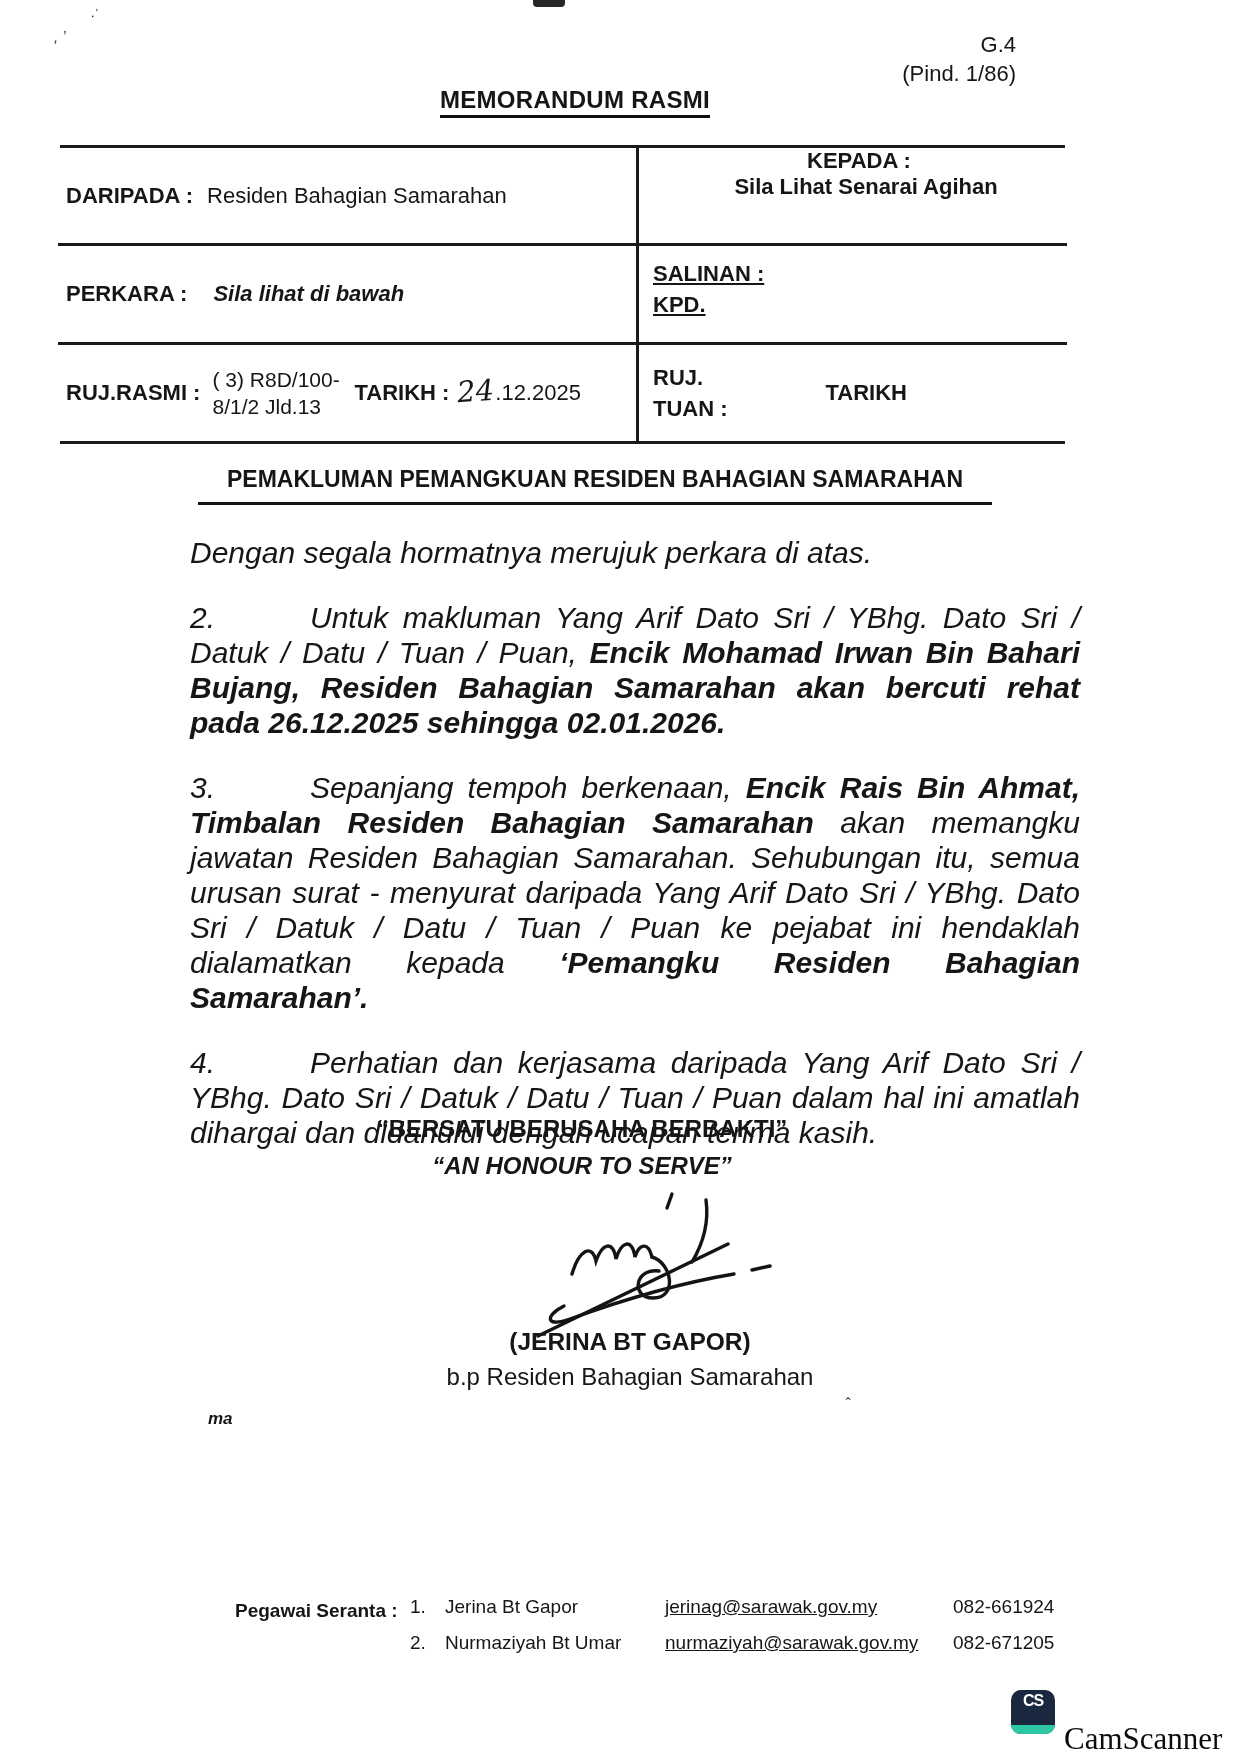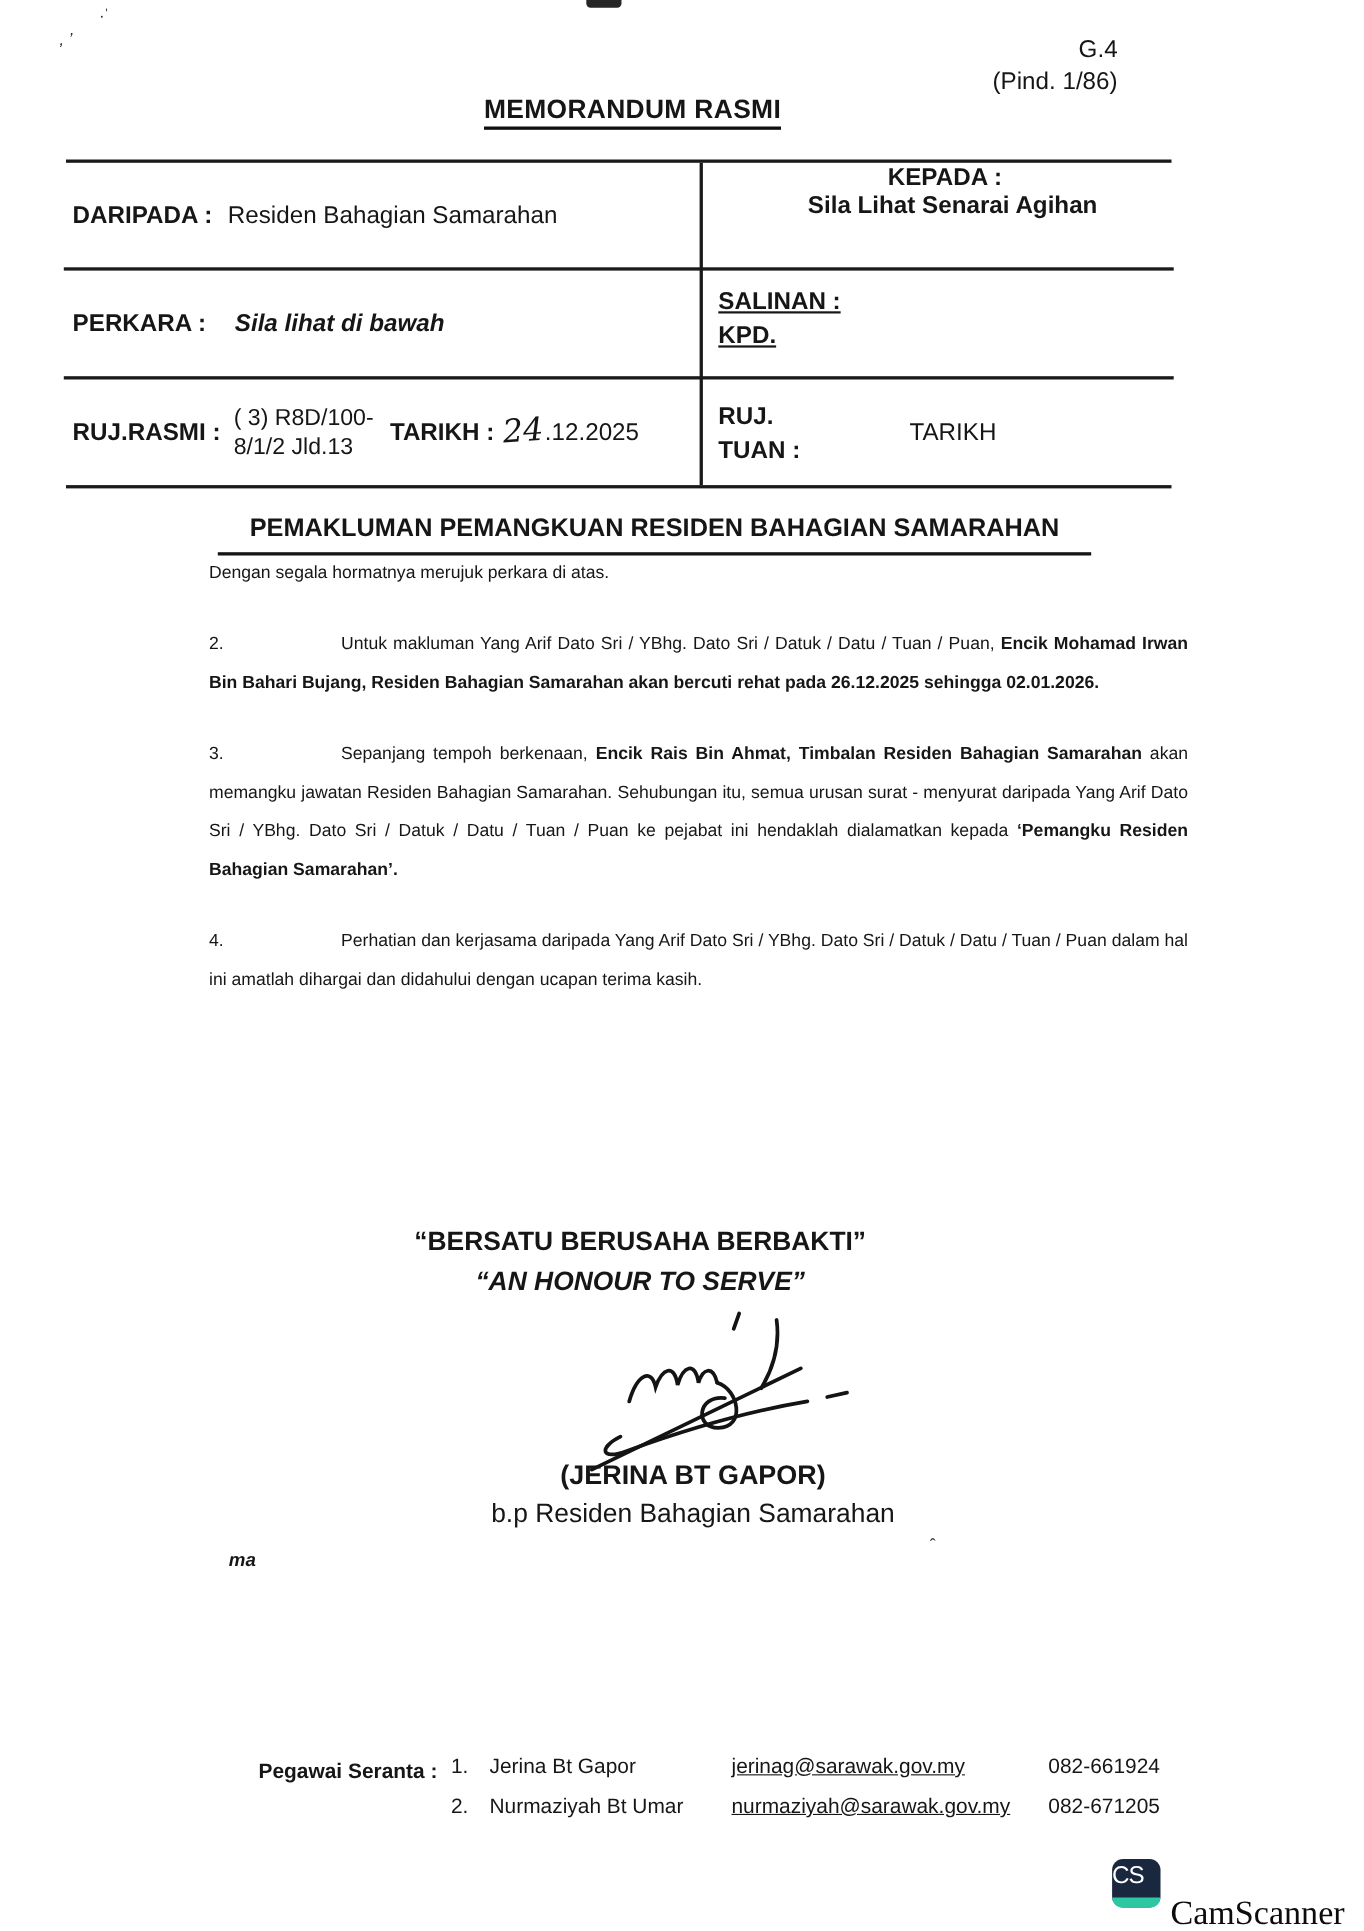--- a/index.html
+++ b/index.html
@@ -34,26 +34,26 @@
   .c-r3l { top:197px; left:0;     width:576px; height:96px; padding-left:6px; }
   .c-r3r { top:197px; left:579px; width:426px; height:96px; padding-left:14px; }
   .lbl { font-weight:bold; white-space:nowrap; }
   .val { margin-left:14px; white-space:nowrap; }
   .val-bold { font-weight:bold; }
   .val-italic { font-weight:bold; font-style:italic; margin-left:26px; }
   .two-line { line-height:31px; font-weight:bold; }
   .ref-block { margin-left:12px; width:132px; line-height:27px; font-size:21px; white-space:nowrap; }
   .tarikh-lbl { font-weight:bold; margin-left:10px; white-space:nowrap; }
   .hand-date { font-family:"DejaVu Serif", serif; font-style:italic; font-size:29px; transform:rotate(-4deg); display:inline-block; margin:0 1px 4px 8px; }
-  .tarikh2 { font-weight:normal; margin:0 auto; padding-right:60px; }
+  .tarikh2 { font-weight:bold; margin:0 auto; padding-right:60px; }
 
   .subject { position:absolute; top:466px; left:198px; width:794px; text-align:center;
     font-weight:bold; font-size:23px; padding-bottom:9px; border-bottom:3px solid #141414; }
 
-  .body-text { position:absolute; left:190px; top:503px; width:890px; font-size:16px; line-height:35px; text-align:justify; }
+  .body-text { position:absolute; left:190px; top:535px; width:890px; font-size:30px; line-height:35px; text-align:justify;font-style:italic; }
   .para { margin-top:30px; }
   .para:first-child { margin-top:0; }
   .pnum { display:inline-block; width:120px; }
   .closing { margin-top:26px; }
 
   .motto { position:absolute; top:1110px; left:0; width:1164px; text-align:center; font-weight:bold; font-size:24px; line-height:37px; }
   .motto .l2 { font-style:italic; }
 
   .sig-svg { position:absolute; left:522px; top:1186px; }
   .sig-name { position:absolute; top:1328px; left:20px; width:1220px; text-align:center; font-weight:bold; font-size:24.5px; }
@@ -64,21 +64,21 @@
   .f-label { position:absolute; left:235px; top:4px; font-weight:bold; }
   .f-row1 { top:0; } .f-row2 { top:36px; }
   .f-row { position:absolute; left:0; width:1240px; height:30px; }
   .f-num  { position:absolute; left:410px; }
   .f-name { position:absolute; left:445px; }
   .f-mail { position:absolute; left:665px; text-decoration:underline; }
   .f-tel  { position:absolute; left:953px; }
 
   .cs-badge { position:absolute; left:1011px; top:1690px; width:44px; height:44px; border-radius:10px; background:#19273f; }
   .cs-badge .strip { position:absolute; bottom:0; left:0; right:0; height:9px; border-radius:0 0 10px 10px; background:#2ec7a3; }
-  .cs-badge .cs { position:absolute; top:2px; left:0; right:0; color:#fff; font-weight:normal; font-size:22px; letter-spacing:-1px; }
+  .cs-badge .cs { position:absolute; top:2px; left:0; right:0; text-align:center; color:#fff; font-weight:bold; font-size:16px; letter-spacing:-1px; }
   .cs-text { position:absolute; left:1064px; top:1693px; font-family:"Liberation Serif", serif; font-size:31px; color:#0c0c0c;margin-top:28px; }
 </style>
 </head>
 <body>
 
 <div class="smudge"></div>
 <span class="mark-a">·ˈ</span>
 <span class="mark-b">, ʼ</span>
 <span class="mark-c">ˇ</span>
 

